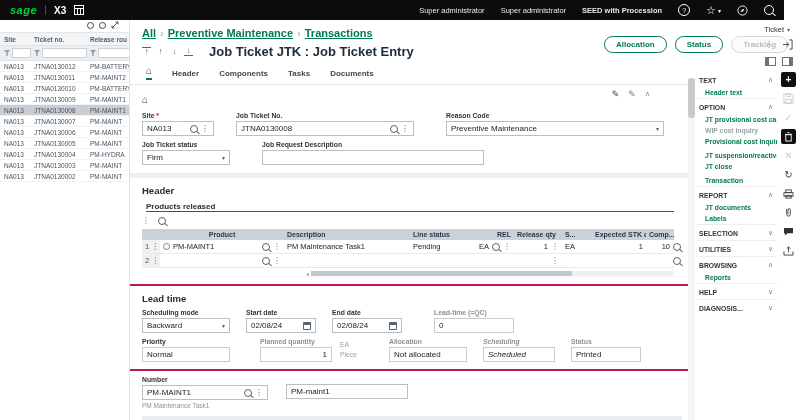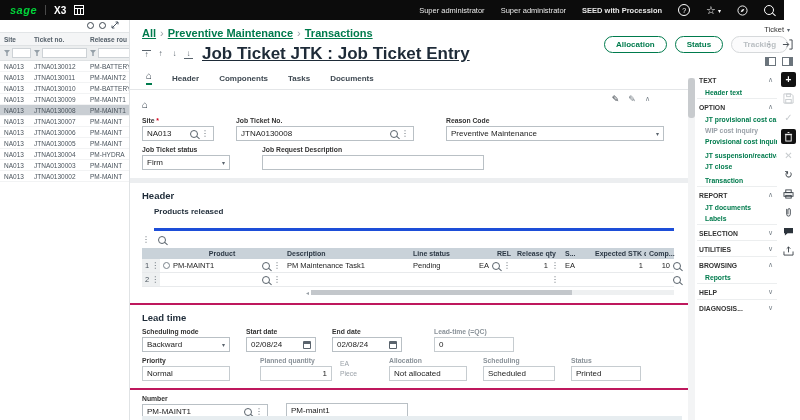--- a/index.html
+++ b/index.html
@@ -42,21 +42,21 @@
   .lrow.sel{background:#c9ced3;}
   
   .main{position:absolute;top:20px;left:130px;width:558px;bottom:0;background:#fff;overflow:hidden;}
   .crumbs{padding:7px 0 0 12px;font-size:11px;color:#8a9299;}
   .crumbs a{color:#007b4d;text-decoration:underline;font-weight:bold;cursor:pointer;}
   .csep{margin:0 4px;color:#9aa1a8;}
   .titlerow{display:flex;align-items:center;gap:5px;margin:5px 0 0 12px;}
   .navico{font-size:8px;color:#5a646d;width:9px;text-align:center;line-height:1;}
   .navico.first{border-top:1px solid #5a646d;}
   .navico.last{border-bottom:1px solid #5a646d;}
-  .h1{font-size:17px;font-weight:bold;color:#1e2b38;margin-left:4px;text-decoration:underline;}
+  .h1{font-size:13px;font-weight:bold;color:#1e2b38;margin-left:11px;}
   .tabs{display:flex;align-items:flex-end;gap:20px;margin-top:7px;padding:0 0 4px 16px;
         border-bottom:1px solid #e4e6e8;font-size:8px;font-weight:bold;color:#3f4952;}
   .tab{padding-bottom:2px;}
   .tab.active{border-bottom:2px solid #007b4d;color:#1e2b38;}
   .home{font-size:10px;color:#1e2b38;line-height:1;}
   .card{position:relative;margin:4px 14px 0 12px;}
   .card-icons{position:absolute;right:24px;top:0;display:flex;gap:9px;align-items:center;
         color:#2b333b;font-size:9px;}
   .pen2{color:#6b747c;}
   .frow{display:flex;margin-top:5px;}
@@ -65,22 +65,22 @@
   .ctrl{display:flex;align-items:center;gap:3px;border:1px solid #b9c0c5;background:#fff;height:15px;
         font-size:8px;color:#222;padding:0 4px;box-sizing:border-box;}
   .ctrl .sp{flex:1;}
   .dots{color:#5a646d;font-size:8px;line-height:1;}
   .icogray{color:#5a646d;}
   .caret{font-size:6px;color:#5a646d;}
   .cal{width:8px;height:8px;border:1px solid #5a646d;border-top-width:3px;border-radius:1px;
        box-sizing:border-box;flex:none;}
   .band{height:5px;background:#eceef0;margin-top:8px;}
   .h2{font-size:9.5px;font-weight:bold;color:#1e2b38;margin:7px 0 0 12px;}
-  .subhead{font-size:8px;font-weight:bold;color:#1e2b38;margin:6px 14px 0 24px;
-        border-bottom:3px solid #1d4ed8;padding-bottom:12px;}
+  .subhead{font-size:8px;font-weight:bold;color:#1e2b38;margin:6px 14px 0 16px;
+        border-bottom:1px solid #1d4ed8;padding-bottom:0;}
   .ptools{display:flex;align-items:center;gap:8px;margin:3px 14px 2px 12px;height:12px;color:#5a646d;}
   .pgrid{display:grid;grid-template-columns:18px 124px 126px 60px 44px 48px 30px 54px 38px;
         margin:0 14px 0 12px;font-size:7.5px;align-items:center;}
   .pgrid>div{padding:2px 3px;white-space:nowrap;overflow:hidden;box-sizing:border-box;}
   .phead{background:#c9d2d9;font-size:7px;font-weight:bold;color:#2c3845;}
   .prow{border-bottom:1px solid #e8eaec;height:13px;color:#222;}
   .numcell{display:flex;gap:2px;align-items:center;background:#eef0f1;height:13px;color:#49535c;}
   .cellflex{display:flex;align-items:center;gap:3px;height:13px;}
   .mini-circ{width:5px;height:5px;border:1px solid #7a838b;border-radius:50%;flex:none;}
   .hscroll{display:flex;align-items:center;gap:2px;margin:2px 14px 0 176px;}
@@ -458,21 +458,21 @@
         <div class="unitcol">
           <div>EA</div>
           <div>Piece</div>
         </div>
         <div class="fld fgray" style="width:78px;margin-left:32px;">
           <div class="lab">Allocation</div>
           <div class="ctrl ro">
             <span>Not allocated</span>
           </div>
         </div>
-        <div class="fld fgray" style="width:72px;margin-left:16px;">
+        <div class="fld fgray" style="width:72px;margin-left:16px;font-style:italic;">
           <div class="lab">Scheduling</div>
           <div class="ctrl ro">
             <span>Scheduled</span>
           </div>
         </div>
         <div class="fld fgray" style="width:70px;margin-left:16px;">
           <div class="lab">Status</div>
           <div class="ctrl ro">
             <span>Printed</span>
           </div>

